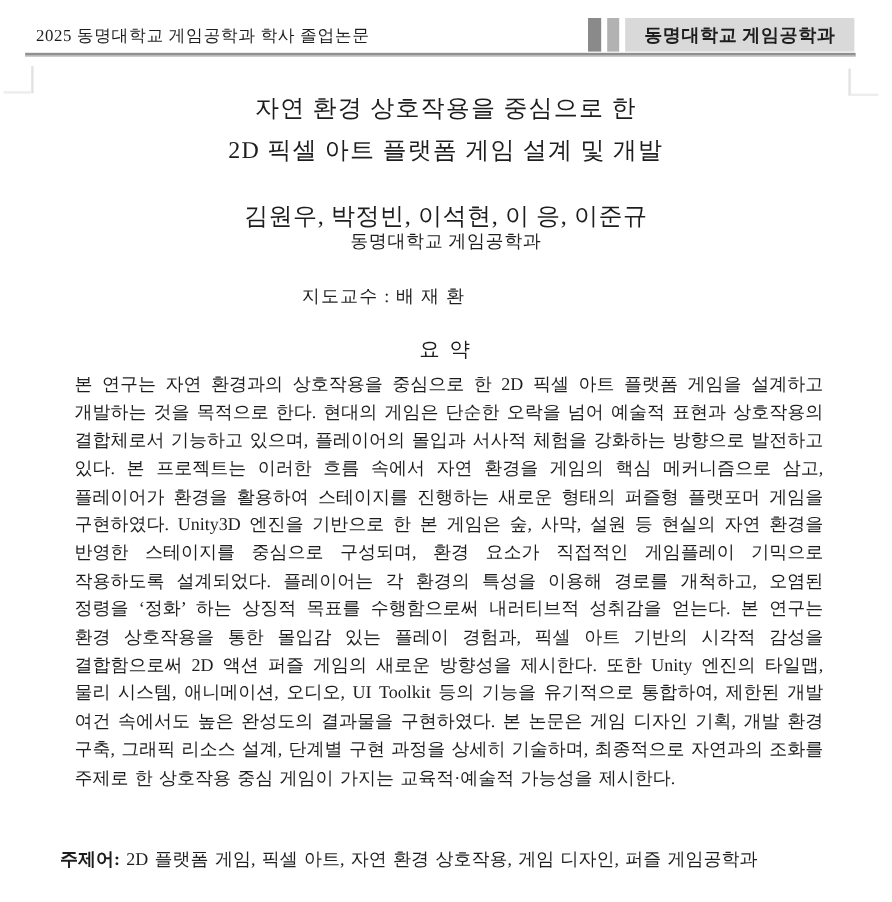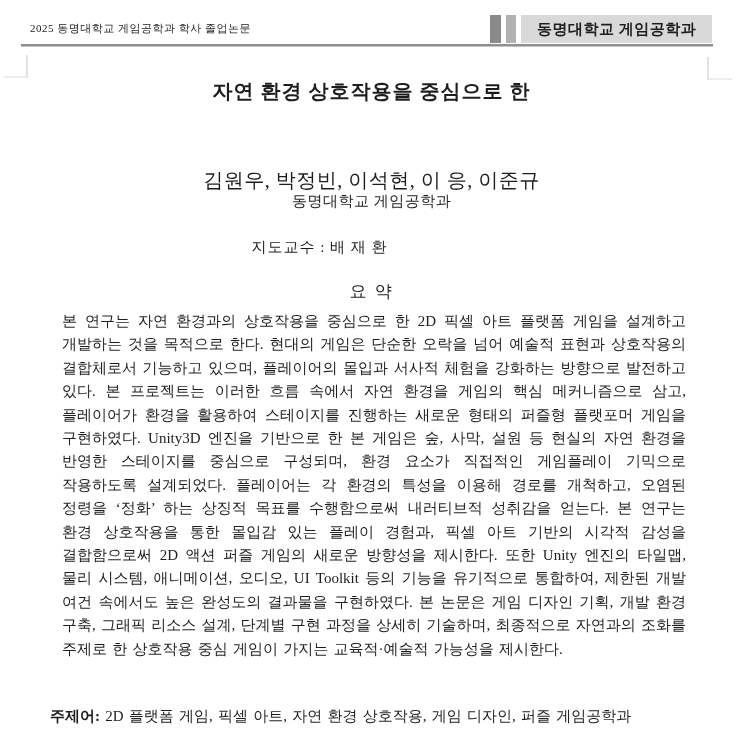--- a/index.html
+++ b/index.html
@@ -10,21 +10,21 @@
     overflow: hidden;
     font-family: "Liberation Serif", "DejaVu Serif", serif;
     color: #1d1d1d;
     -webkit-font-smoothing: antialiased;
   }
   .abs { position: absolute; }
 
   
   .header-left {
     left: 30px; top: 21px;
-    font-size: 11px; letter-spacing: 0.5px;
+    font-size: 14px; letter-spacing: 0.5px;
     white-space: nowrap;
   }
   .badge-bar-dark  { left: 490px; top: 15px; width: 11px; height: 28px; background: #8a8a8a; }
   .badge-bar-light { left: 506px; top: 15px; width: 10px; height: 28px; background: #b2b2b2; }
   .badge-box {
     left: 521px; top: 15px; width: 191px; height: 28px;
     background: #d9d9d9;
     display: flex; align-items: center; justify-content: center;
     font-weight: bold; font-size: 15px; letter-spacing: 0.5px;
     white-space: nowrap;
@@ -40,21 +40,21 @@
     border-right: 2px solid #e2e2e2; border-bottom: 2px solid #ededed;
   }
   .corner-right {
     left: 707px; top: 57px; width: 23px; height: 21px;
     border-left: 2px solid #e2e2e2; border-bottom: 2px solid #ededed;
   }
 
   
   .paper-title {
     left: 0; top: 74px; width: 743px;
-    text-align: center; font-weight: bold;
+    text-align: center; font-weight: normal;
     font-size: 20px; line-height: 35px; letter-spacing: 1px;
   }
 
   .authors     { left: 0; top: 167px; width: 743px; text-align: center; font-size: 20px; letter-spacing: 0.5px; }
   .affiliation { left: 0; top: 192px; width: 743px; text-align: center; font-size: 15px; letter-spacing: 0.5px; }
   .advisor     { left: 0; top: 238px; width: 639px; text-align: center; font-size: 15px; letter-spacing: 1px; }
 
   .abstract-heading {
     left: 0; top: 280px; width: 743px;
     text-align: center; font-weight: normal; font-size: 17px; letter-spacing: 2px;
@@ -81,20 +81,21 @@
 <div class="abs badge-box">
   <span>동명대학교 게임공학과</span>
 </div>
 <div class="abs header-rule"></div>
 
 <div class="abs corner-left"></div>
 <div class="abs corner-right"></div>
 
 <div class="abs paper-title">
   <div>자연 환경 상호작용을 중심으로 한</div>
+  <div>2D 픽셀 아트 플랫폼 게임 설계 및 개발</div>
 </div>
 
 <div class="abs authors">김원우, 박정빈, 이석현, 이 응, 이준규</div>
 <div class="abs affiliation">동명대학교 게임공학과</div>
 <div class="abs advisor">지도교수 : 배 재 환</div>
 
 <div class="abs abstract-heading">요 약</div>
 <div class="abs abstract-body">본 연구는 자연 환경과의 상호작용을 중심으로 한 2D 픽셀 아트 플랫폼 게임을 설계하고 개발하는 것을 목적으로 한다. 현대의 게임은 단순한 오락을 넘어 예술적 표현과 상호작용의 결합체로서 기능하고 있으며, 플레이어의 몰입과 서사적 체험을 강화하는 방향으로 발전하고 있다. 본 프로젝트는 이러한 흐름 속에서 자연 환경을 게임의 핵심 메커니즘으로 삼고, 플레이어가 환경을 활용하여 스테이지를 진행하는 새로운 형태의 퍼즐형 플랫포머 게임을 구현하였다. Unity3D 엔진을 기반으로 한 본 게임은 숲, 사막, 설원 등 현실의 자연 환경을 반영한 스테이지를 중심으로 구성되며, 환경 요소가 직접적인 게임플레이 기믹으로 작용하도록 설계되었다. 플레이어는 각 환경의 특성을 이용해 경로를 개척하고, 오염된 정령을 ‘정화’ 하는 상징적 목표를 수행함으로써 내러티브적 성취감을 얻는다. 본 연구는 환경 상호작용을 통한 몰입감 있는 플레이 경험과, 픽셀 아트 기반의 시각적 감성을 결합함으로써 2D 액션 퍼즐 게임의 새로운 방향성을 제시한다. 또한 Unity 엔진의 타일맵, 물리 시스템, 애니메이션, 오디오, UI Toolkit 등의 기능을 유기적으로 통합하여, 제한된 개발 여건 속에서도 높은 완성도의 결과물을 구현하였다. 본 논문은 게임 디자인 기획, 개발 환경 구축, 그래픽 리소스 설계, 단계별 구현 과정을 상세히 기술하며, 최종적으로 자연과의 조화를 주제로 한 상호작용 중심 게임이 가지는 교육적·예술적 가능성을 제시한다.</div>
 
 <div class="abs keywords">

